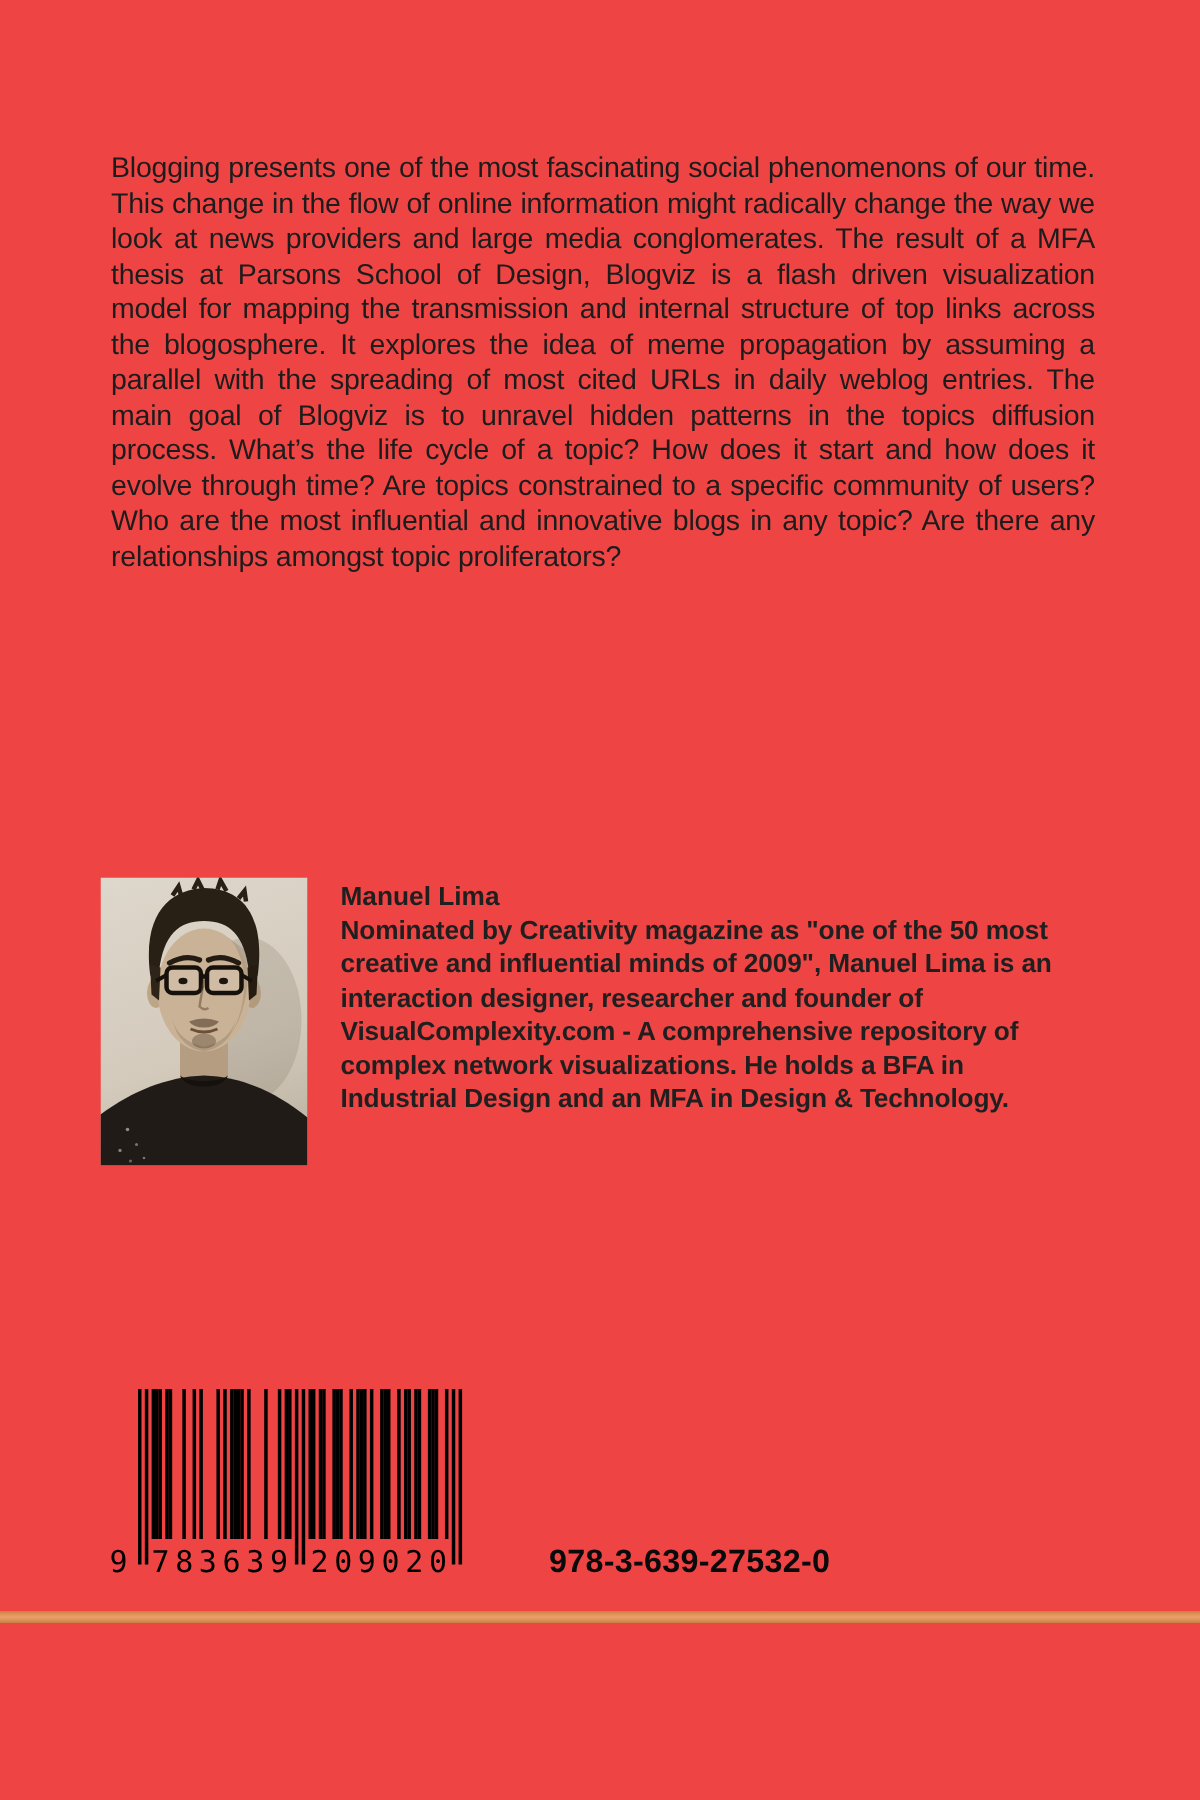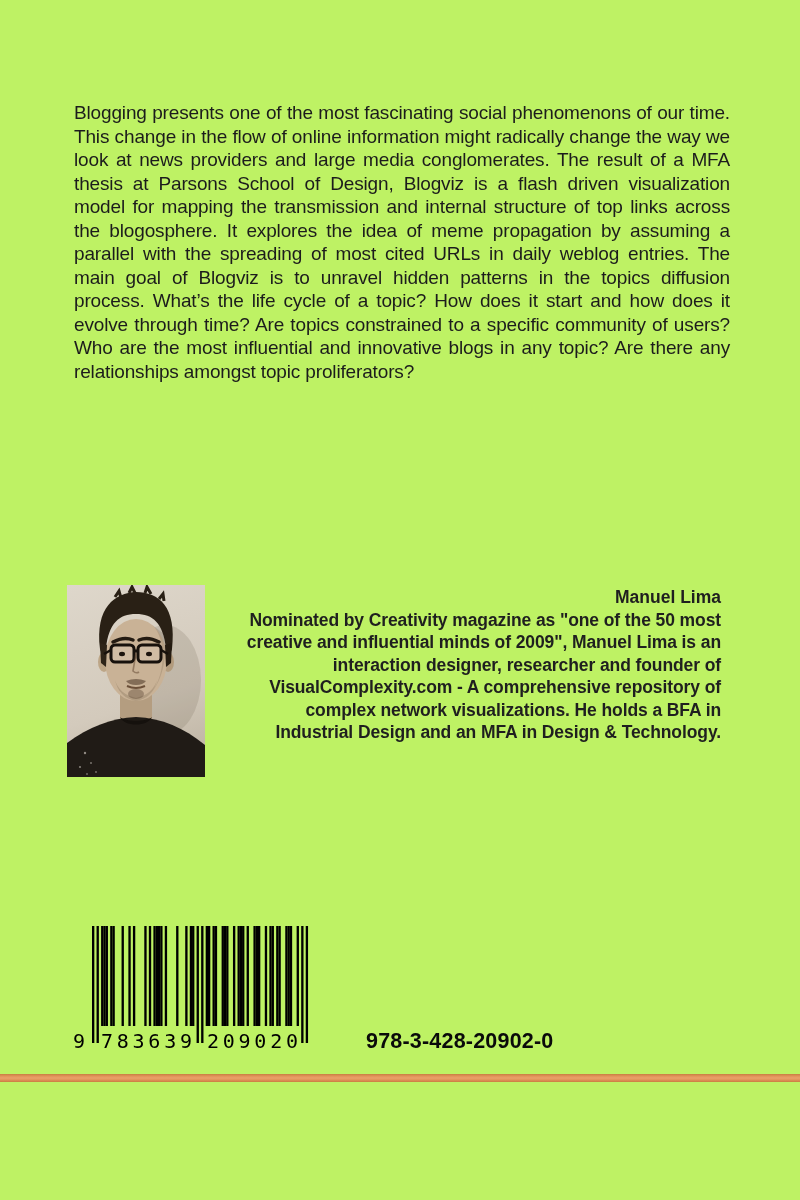--- a/index.html
+++ b/index.html
@@ -11,21 +11,21 @@
     width: 800px;
     height: 1200px;
     position: relative;
     overflow: hidden;
     font-family: "Liberation Sans", sans-serif;
     -webkit-font-smoothing: antialiased;
   }
   .page {
     position: absolute;
     inset: 0;
-    background: #bef264;
+    background: #ef4444;
     padding-left: 30px;
   }
   .synopsis {
     position: absolute;
     left: 74px;
     top: 82px;
     width: 656px;
     font-size: 19px;
     line-height: 23.5px;
     letter-spacing: -0.15px;
@@ -39,21 +39,20 @@
     width: 138px;
     height: 192px;
     display: block;
   }
   .author-text {
     position: absolute;
     left: 227px;
     top: 586px;
     width: 494px;
     color: #1f1f1f;
-    text-align: right;
   }
   .author-name {
     font-size: 17.5px;
     font-weight: 700;
     line-height: 22.5px;
   }
   .author-bio {
     font-size: 17.5px;
     line-height: 22.5px;
     letter-spacing: -0.1px;
@@ -205,17 +204,17 @@
         <rect x="223.81" y="0" width="2.33" height="100"></rect>
         <rect x="230.63" y="0" width="2.33" height="100"></rect>
         <rect x="235.18" y="0" width="2.33" height="117"></rect>
         <rect x="239.73" y="0" width="2.33" height="117"></rect>
       </g>
     <text class="bcd" x="7" y="122">9</text>
     <text class="bcd" x="35" y="122" textLength="91" lengthAdjust="spacing">783639</text>
     <text class="bcd" x="141" y="122" textLength="91" lengthAdjust="spacing">209020</text>
   </svg>
 
-  <div class="isbn-text">978-3-428-20902-0</div>
+  <div class="isbn-text">978-3-639-27532-0</div>
 
   <div class="accent-stripe"></div>
 
 </div>
 
 </body></html>

